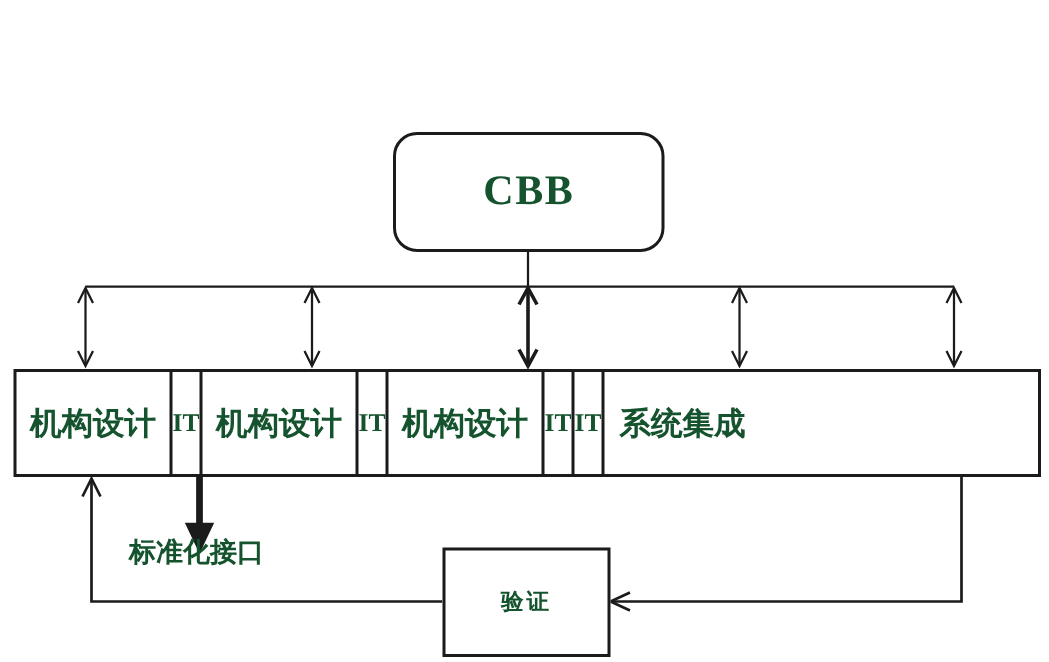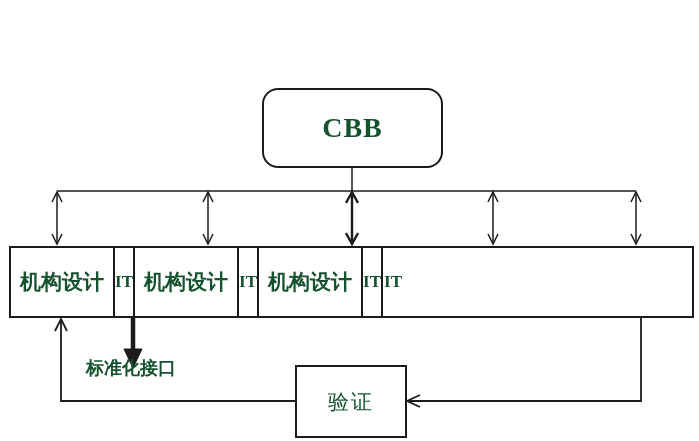--- a/index.html
+++ b/index.html
@@ -55,22 +55,22 @@
     white-space: nowrap;
   }
   .cell-it {
     width: 20px;
     font-family: "Liberation Serif", serif;
     font-weight: bold;
     font-size: 17px;
   }
   .verify {
     left: 295px; top: 365px; width: 112px; height: 73px;
-    font-weight: normal;
-    font-size: 21px;
+    font-weight: bold;
+    font-size: 15px;
     letter-spacing: 2px;
   }
   .std-label {
     position: absolute;
     left: 86px; top: 356px;
     font-weight: bold;
     font-size: 18px;
     white-space: nowrap;
   }
 </style>
@@ -136,20 +136,21 @@
   </div>
 
   <div class="row">
     <div class="cell cell-label">机构设计</div>
     <div class="cell cell-it">IT</div>
     <div class="cell cell-label">机构设计</div>
     <div class="cell cell-it">IT</div>
     <div class="cell cell-label">机构设计</div>
     <div class="cell cell-it">IT</div>
     <div class="cell cell-it">IT</div>
+    <div class="cell cell-label">系统集成</div>
   </div>
 
   <div class="node verify">
     <span>验证</span>
   </div>
 
   <div class="std-label">标准化接口</div>
 
 </div>
 

